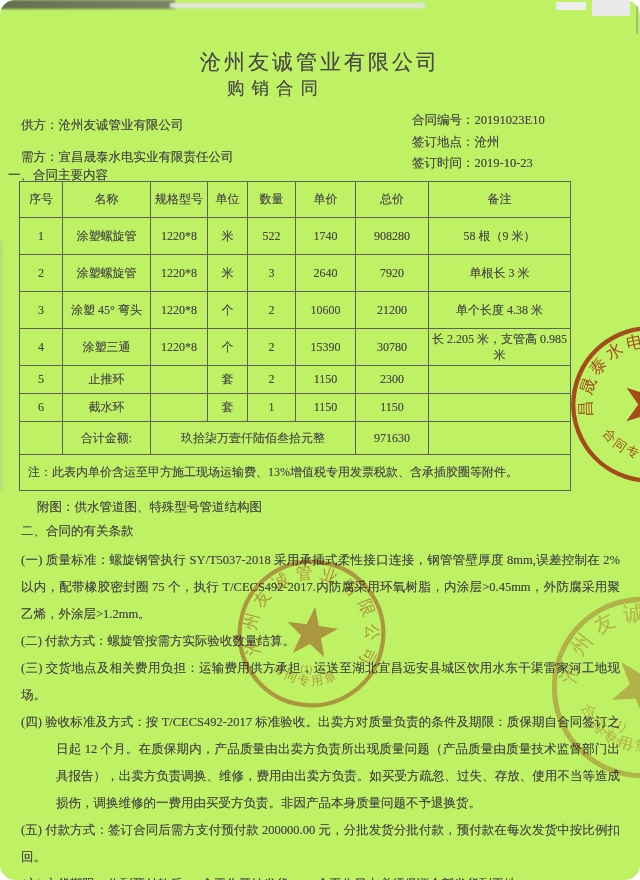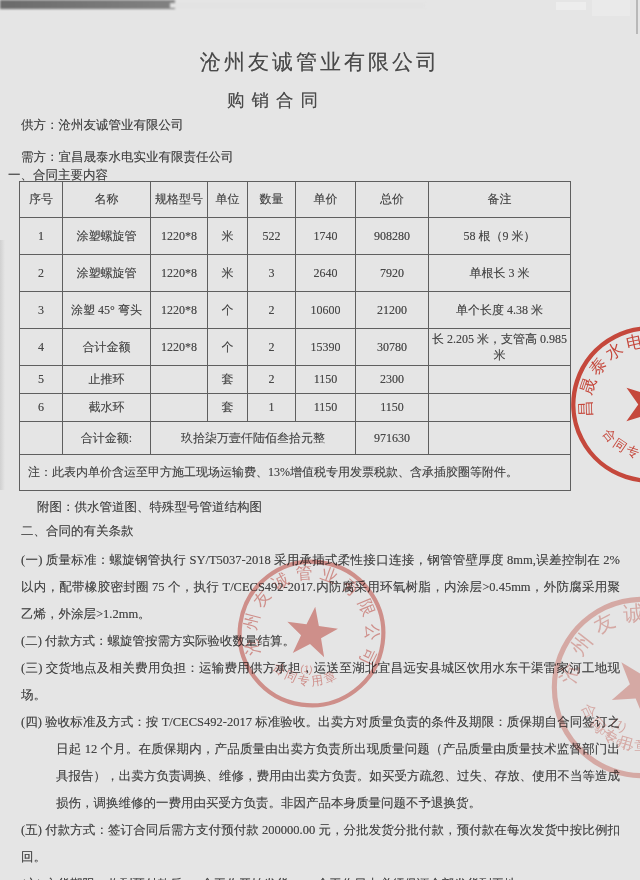--- a/index.html
+++ b/index.html
@@ -1,34 +1,35 @@
 <!DOCTYPE html>
 <html><head>
 <meta charset="utf-8">
 <style>
   html,body{margin:0;padding:0;background:#ffffff;}
   .page{
     position:relative;width:640px;height:880px;overflow:hidden;
-    background:#e5e5e5;
+    background:#bef264;
     font-family:"Liberation Serif","DejaVu Serif",serif;
     color:#3f3f3f;
+    border-radius:15px;
   }
   .abs{position:absolute;}
   .txt{font-size:12.5px;color:#454545;text-shadow:0 0 .4px rgba(70,70,70,.55);white-space:nowrap;}
 
   
   .art-top-dark{left:0;top:0;width:175px;height:9px;background:linear-gradient(90deg,#4d4d4d,#6a6a6a);filter:blur(1px);opacity:.8;}
   .art-top-light{left:170px;top:3px;width:255px;height:5px;background:#e3e3e3;filter:blur(1px);}
   .art-tr1{left:556px;top:2px;width:30px;height:8px;background:#ededed;}
   .art-tr2{left:592px;top:0;width:38px;height:16px;background:#eaeaea;}
   .art-tr3{left:636px;top:0;width:2px;height:34px;background:#9a9a9a;opacity:.6;}
   .art-left{left:0;top:240px;width:5px;height:250px;background:linear-gradient(90deg,rgba(170,170,170,.35),rgba(170,170,170,0));}
 
   .company-title{left:0;top:48px;width:640px;text-align:center;font-size:21px;letter-spacing:3px;color:#4a4a4a;text-shadow:0 0 .5px rgba(70,70,70,.6);}
-  .doc-title{left:0;top:88px;width:552px;text-align:center;font-size:17.5px;letter-spacing:7px;color:#4a4a4a;text-shadow:0 0 .5px rgba(70,70,70,.6);}
+  .doc-title{left:0;top:76px;width:552px;text-align:center;font-size:17.5px;letter-spacing:7px;color:#4a4a4a;text-shadow:0 0 .5px rgba(70,70,70,.6);}
   .supplier-line{left:21px;top:117px;}
   .buyer-line{left:21px;top:149px;}
   .meta-block{left:412px;top:110px;line-height:21.5px;}
   .meta-block div{white-space:nowrap;}
   .s1-heading{left:8px;top:167px;}
   .attachment-line{left:21px;top:499px;padding-left:16px;}
   .s2-heading{left:21px;top:523px;}
 
   
   .items-table{left:19px;top:181px;border-collapse:collapse;table-layout:fixed;width:551px;
@@ -64,20 +65,25 @@
   <div class="abs art-top-light"></div>
   <div class="abs art-tr1"></div>
   <div class="abs art-tr2"></div>
   <div class="abs art-tr3"></div>
   <div class="abs art-left"></div>
 
   <div class="abs company-title">沧州友诚管业有限公司</div>
   <div class="abs doc-title">购销合同</div>
   <div class="abs txt buyer-line">需方：宜昌晟泰水电实业有限责任公司</div>
   <div class="abs txt supplier-line">供方：沧州友诚管业有限公司</div>
+  <div class="abs txt meta-block">
+    <div>合同编号：20191023E10</div>
+    <div>签订地点：沧州</div>
+    <div>签订时间：2019-10-23</div>
+  </div>
 
   <div class="abs txt s1-heading">一、合同主要内容</div>
 
   <table class="abs items-table">
     <colgroup>
       <col style="width:43px">
         <col style="width:88px">
         <col style="width:57px">
         <col style="width:40px">
       <col style="width:48px">
@@ -121,21 +127,21 @@
       <td>涂塑 45° 弯头</td>
       <td>1220*8</td>
       <td>个</td>
       <td>2</td>
       <td>10600</td>
       <td>21200</td>
       <td class="remark">单个长度 4.38 米</td>
     </tr>
     <tr class="rr">
       <td>4</td>
-      <td>合计金额</td>
+      <td>涂塑三通</td>
       <td>1220*8</td>
       <td>个</td>
       <td>2</td>
       <td>15390</td>
       <td>30780</td>
       <td class="remark">长 2.205 米，支管高 0.985 米</td>
     </tr>
     <tr class="rs">
       <td>5</td>
       <td>止推环</td>

